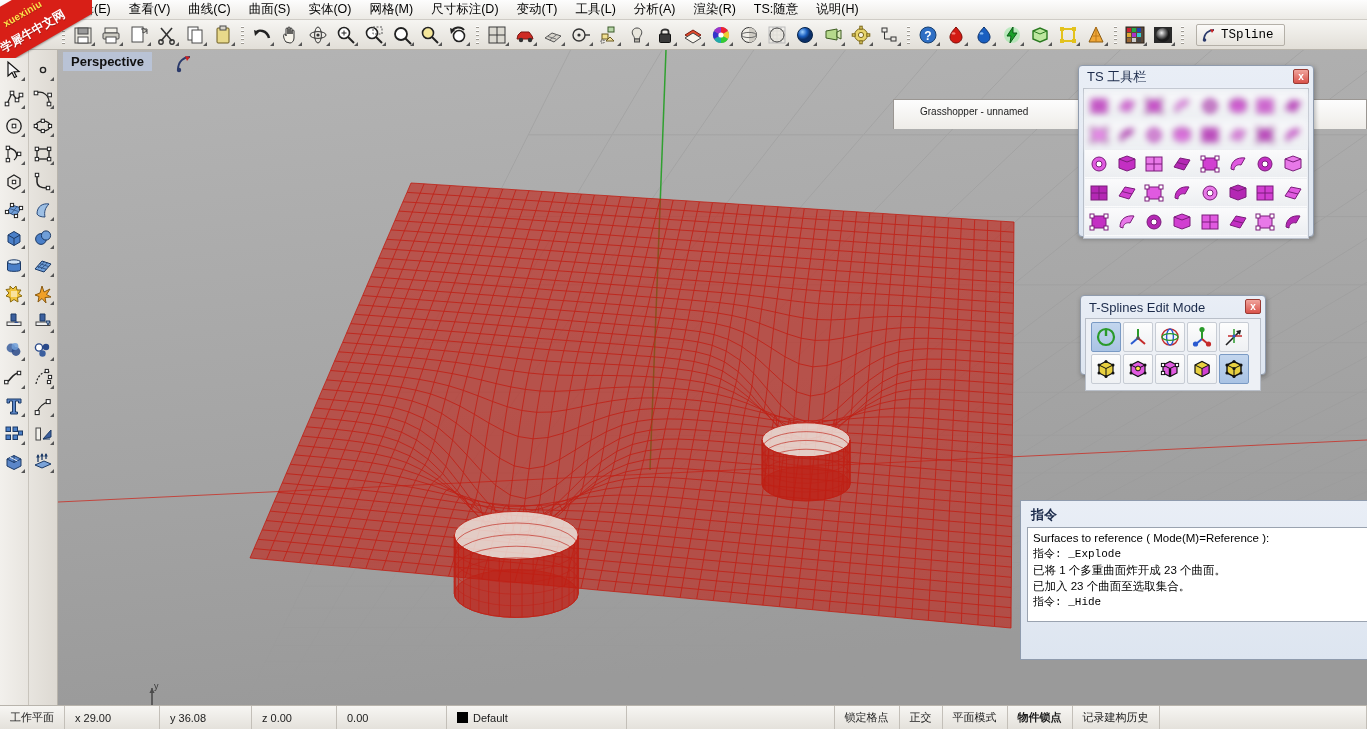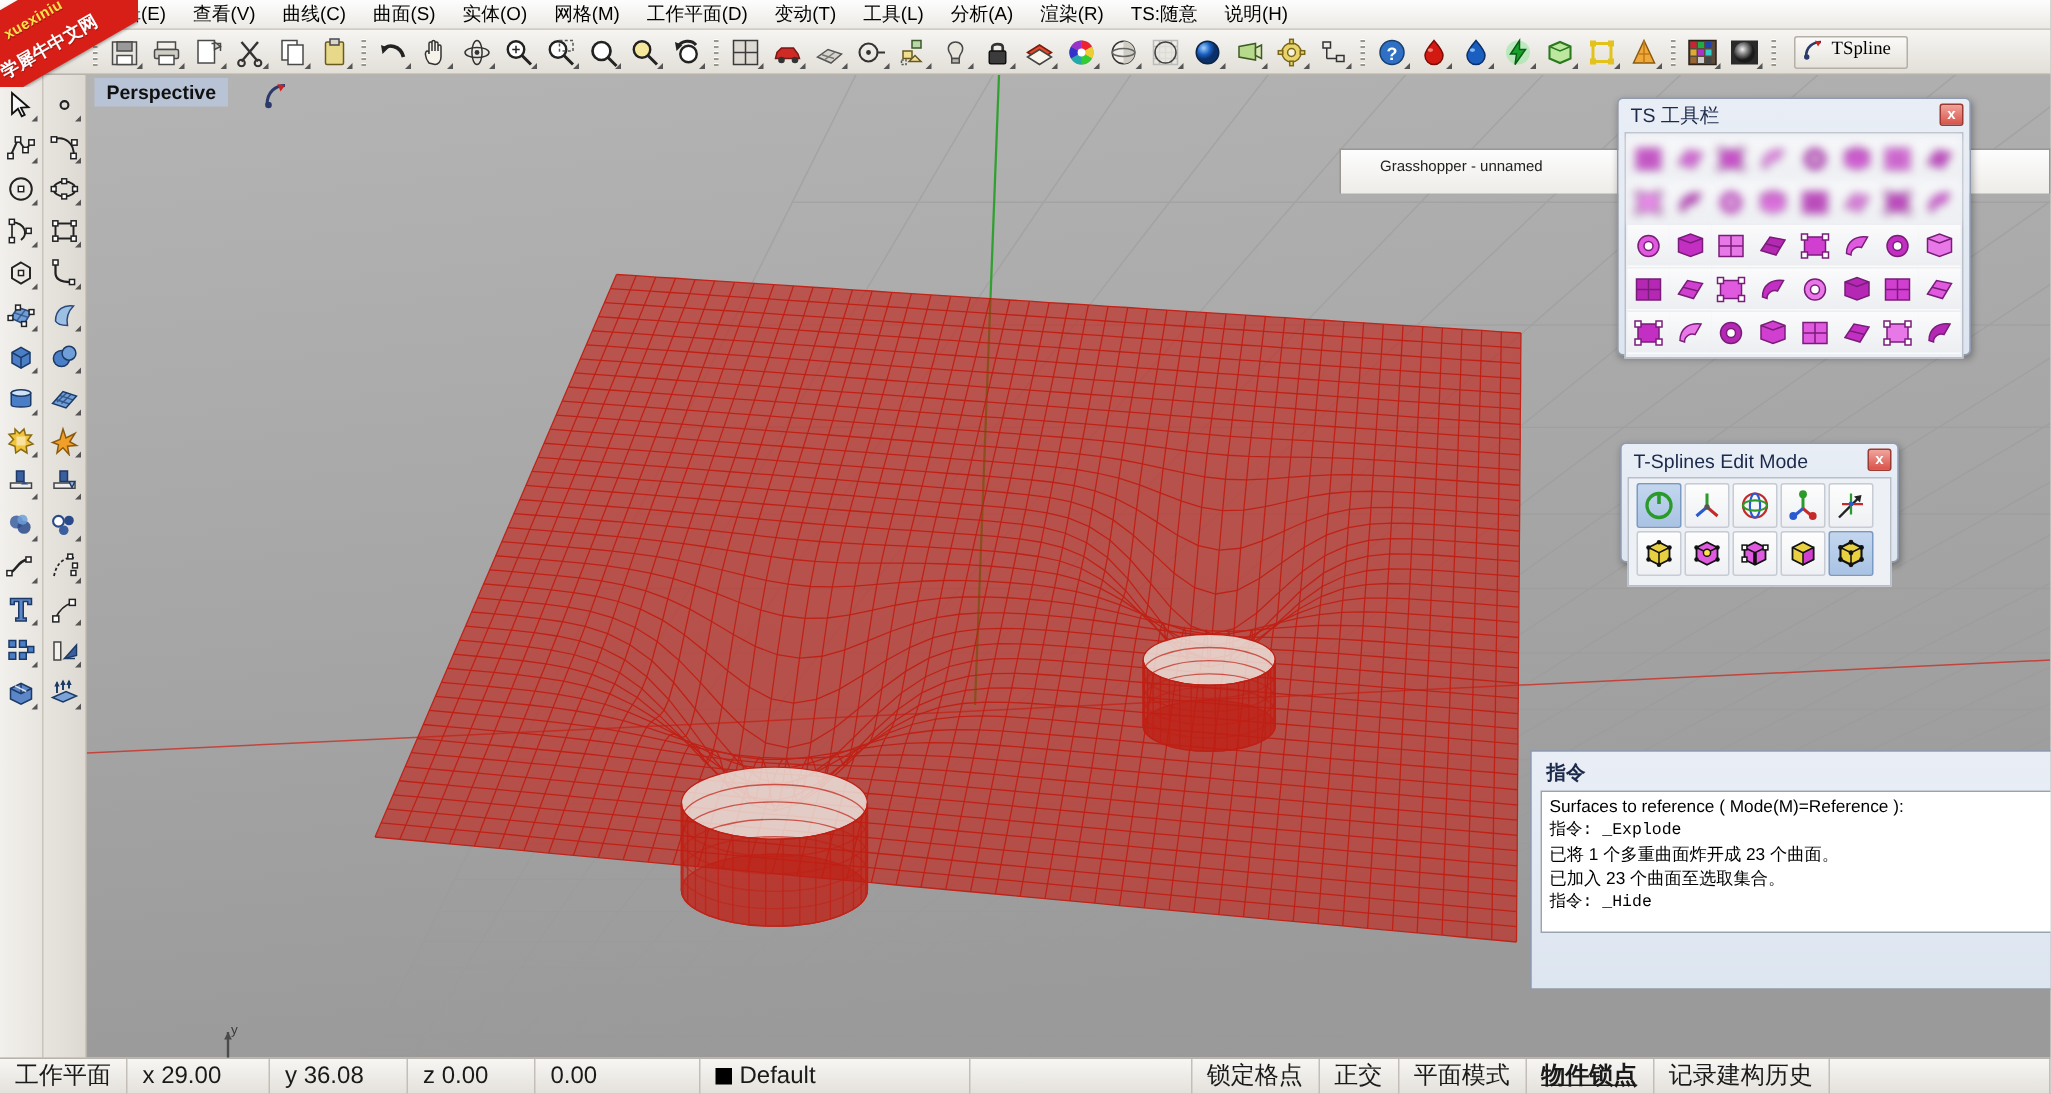--- a/index.html
+++ b/index.html
@@ -59,24 +59,24 @@
     width: 28px; height: 26px; margin: 0 0px;
     display: flex; align-items: center; justify-content: center;
     position: relative; flex: none; cursor: default;
   }
   .tb-btn .corner {
     position: absolute; right: 2px; bottom: 2px;
     width: 0; height: 0; border-left: 4px solid transparent; border-bottom: 4px solid #555;
   }
   .tspline-btn {
     height: 22px; margin-left: 8px; padding: 0 10px 0 4px;
-    display: flex; gap: 4px;
+    display: flex; align-items: center; gap: 4px;
     background: linear-gradient(#fbfaf8,#e6e3dc);
     border: 1px solid #b4b0a8; border-radius: 2px;
-    font-size: 12.5px; font-family: Liberation Serif, serif;
+    font-size: 12.5px; font-family: Liberation Mono, monospace;
   }
 
   
   .toolbar-left {
     position: absolute; left: 0; top: 50px; width: 58px; height: 655px;
     background: linear-gradient(to right,#f2f0ec,#ddd9d2);
     border-right: 1px solid #b8b4ac;
     display: flex;
   }
   .left-col { width: 29px; display: flex; flex-direction: column; padding-top: 6px; }
@@ -203,43 +203,43 @@
   .cmd-arrow-btn {
     width: 28px; height: 18px; display: flex; align-items: center; justify-content: center;
     background: transparent; cursor: default;
   }
 
   
   .statusbar {
     position: absolute; left: 0; top: 705px; width: 1367px; height: 24px;
     background: linear-gradient(#f7f6f3,#e4e1db);
     border-top: 1px solid #b8b4ac;
-    display: flex; align-items: center; font-size: 16px; color: #1a1a1a;
+    display: flex; align-items: center; font-size: 11px; color: #1a1a1a;
   }
   .sb-cell {
     height: 24px; display: flex; align-items: center; padding: 0 10px;
     border-right: 1px solid #c3bfb8; white-space: nowrap; cursor: default;
   }
-  .sb-cell.bold { font-weight: bold; text-decoration: underline; }
+  .sb-cell.bold { font-weight: bold; }
   .sb-swatch { width: 11px; height: 11px; background: #000; margin-right: 5px; display:inline-block; }
   .sb-spacer { flex: 1; border-right: 1px solid #c3bfb8; height: 24px; }
 </style>
 </head>
 <body>
 
 <div id="app">
 
   <div class="menubar" id="menubar">
       <div class="menu-item">编辑(E)</div>
       <div class="menu-item">查看(V)</div>
       <div class="menu-item">曲线(C)</div>
       <div class="menu-item">曲面(S)</div>
       <div class="menu-item">实体(O)</div>
       <div class="menu-item">网格(M)</div>
-      <div class="menu-item">工作平面(D)</div>
+      <div class="menu-item">尺寸标注(D)</div>
       <div class="menu-item">变动(T)</div>
       <div class="menu-item">工具(L)</div>
       <div class="menu-item">分析(A)</div>
       <div class="menu-item">渲染(R)</div>
       <div class="menu-item">TS:随意</div>
       <div class="menu-item">说明(H)</div>
     </div>
 
   <div class="watermark">
     <div class="band"></div>

